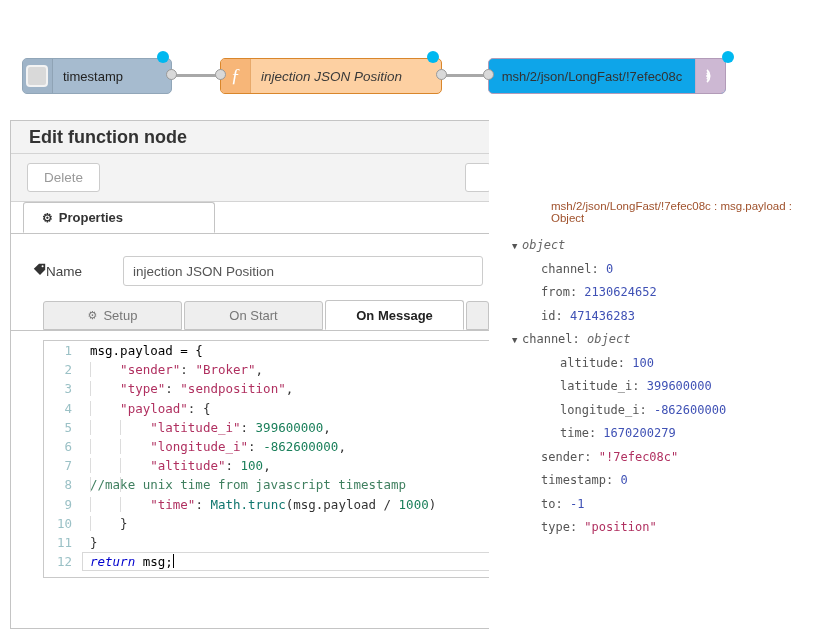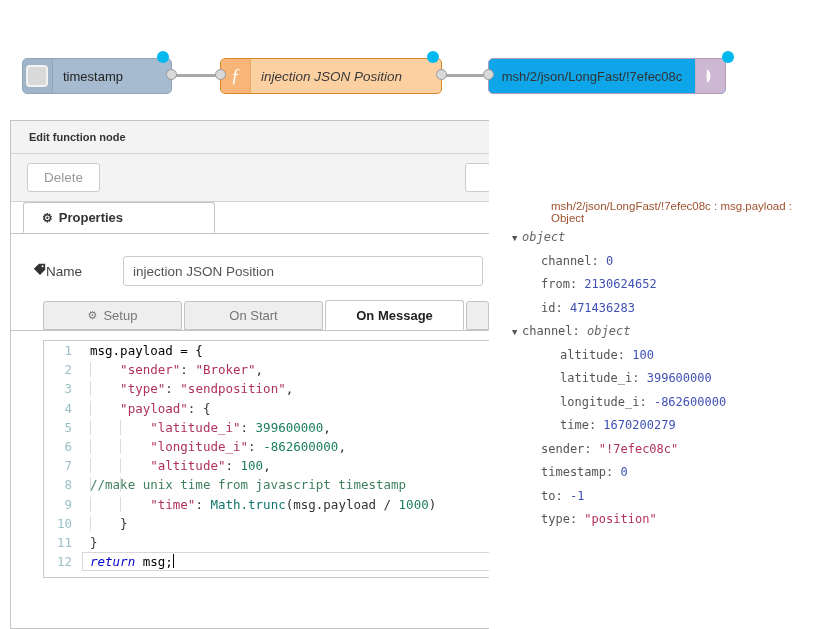--- a/index.html
+++ b/index.html
@@ -145,21 +145,21 @@
     box-sizing: border-box;
     overflow: hidden;
   }
   #dialog-titlebar {
     height: 32px;
     background: #f3f3f3;
     border-bottom: 1px solid #d4d4d4;
     display: flex;
     align-items: center;
     padding-left: 18px;
-    font-size: 11px;
+    font-size: 18px;
     font-weight: bold;
     color: #333;
   }
   #dialog-toolbar {
     height: 48px;
     background: #f3f3f3;
     border-bottom: 1px solid #d4d4d4;
     display: flex;
     align-items: center;
     padding-left: 16px;
@@ -355,21 +355,21 @@
   #debug-node-line {
     font-family: "Liberation Sans", sans-serif;
     font-size: 11.5px;
     color: #4a4a4a;
     margin-bottom: 8px;
   }
   #debug-topic-line {
     font-family: "Liberation Sans", sans-serif;
     font-size: 11.5px;
     color: #a0522d;
-    margin-bottom: 2px;
+    margin-bottom: 10px;
     padding-left: 39px;
   }
   .dbg-row {
     font-family: "DejaVu Sans Mono", monospace;
     font-size: 12px;
     line-height: 22.5px;
     white-space: pre;
     color: #555;
   }
   .dbg-arrow {

